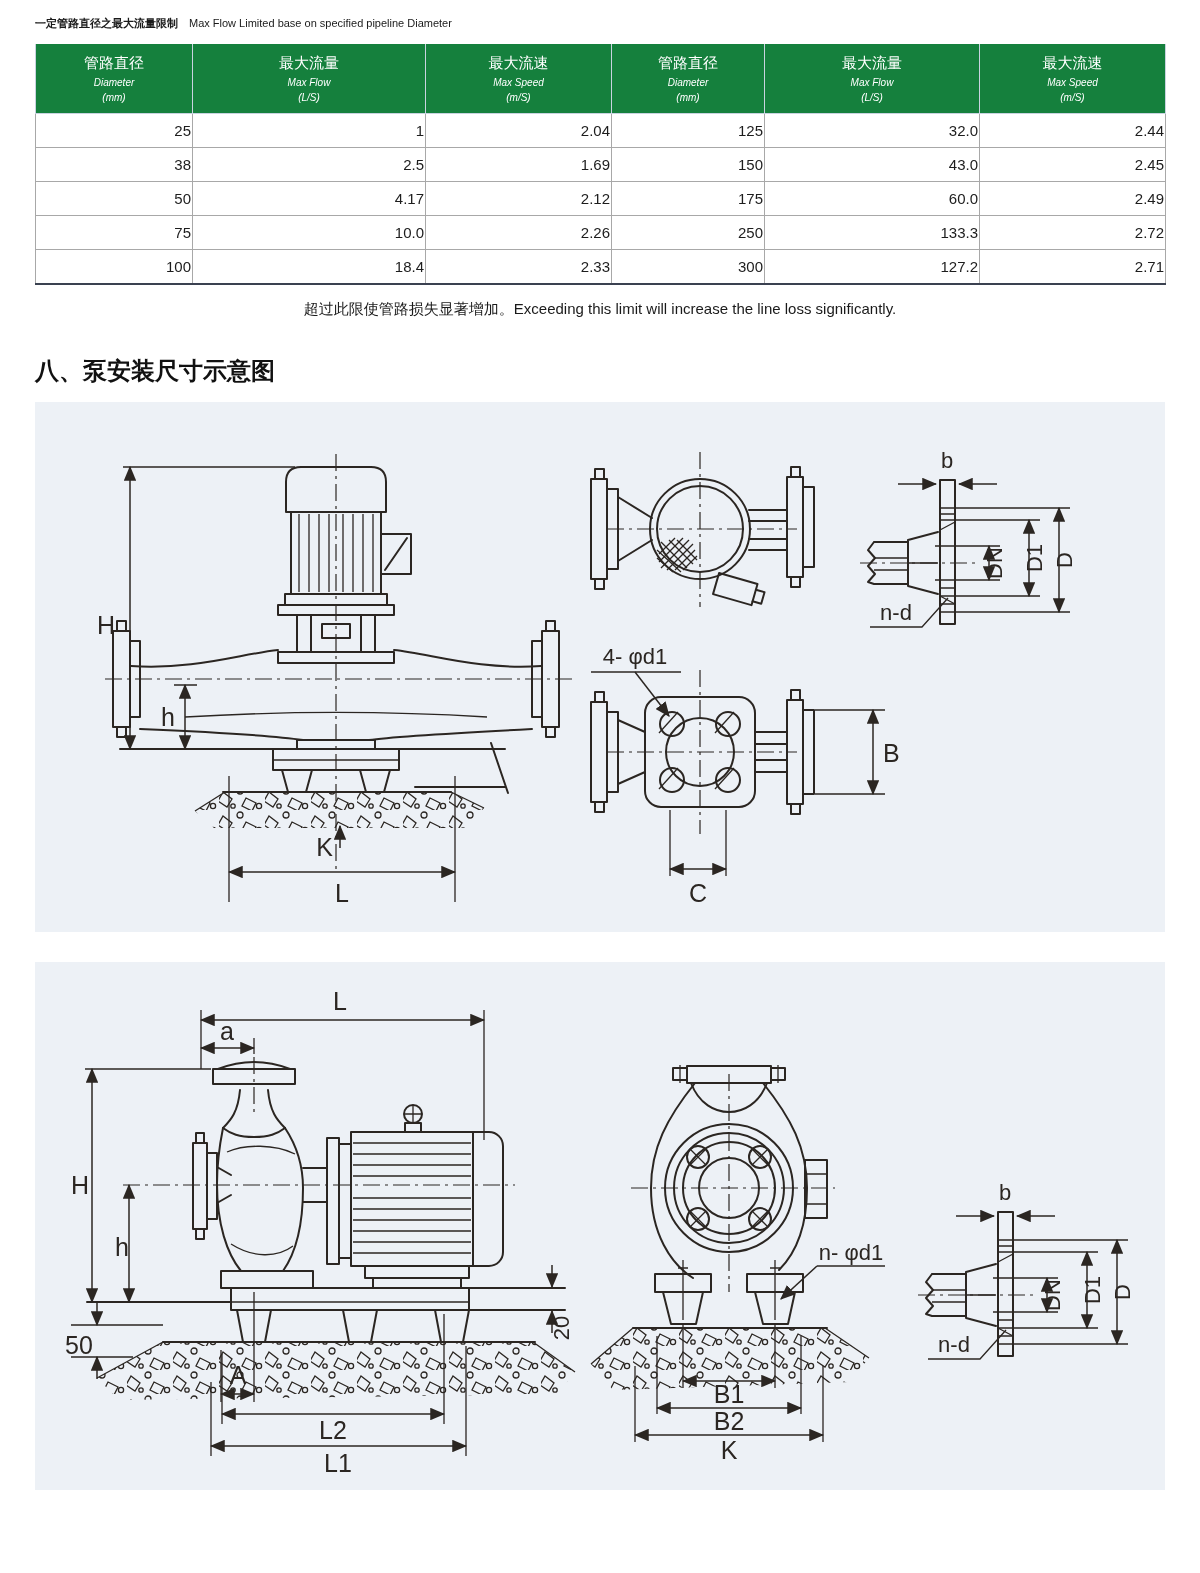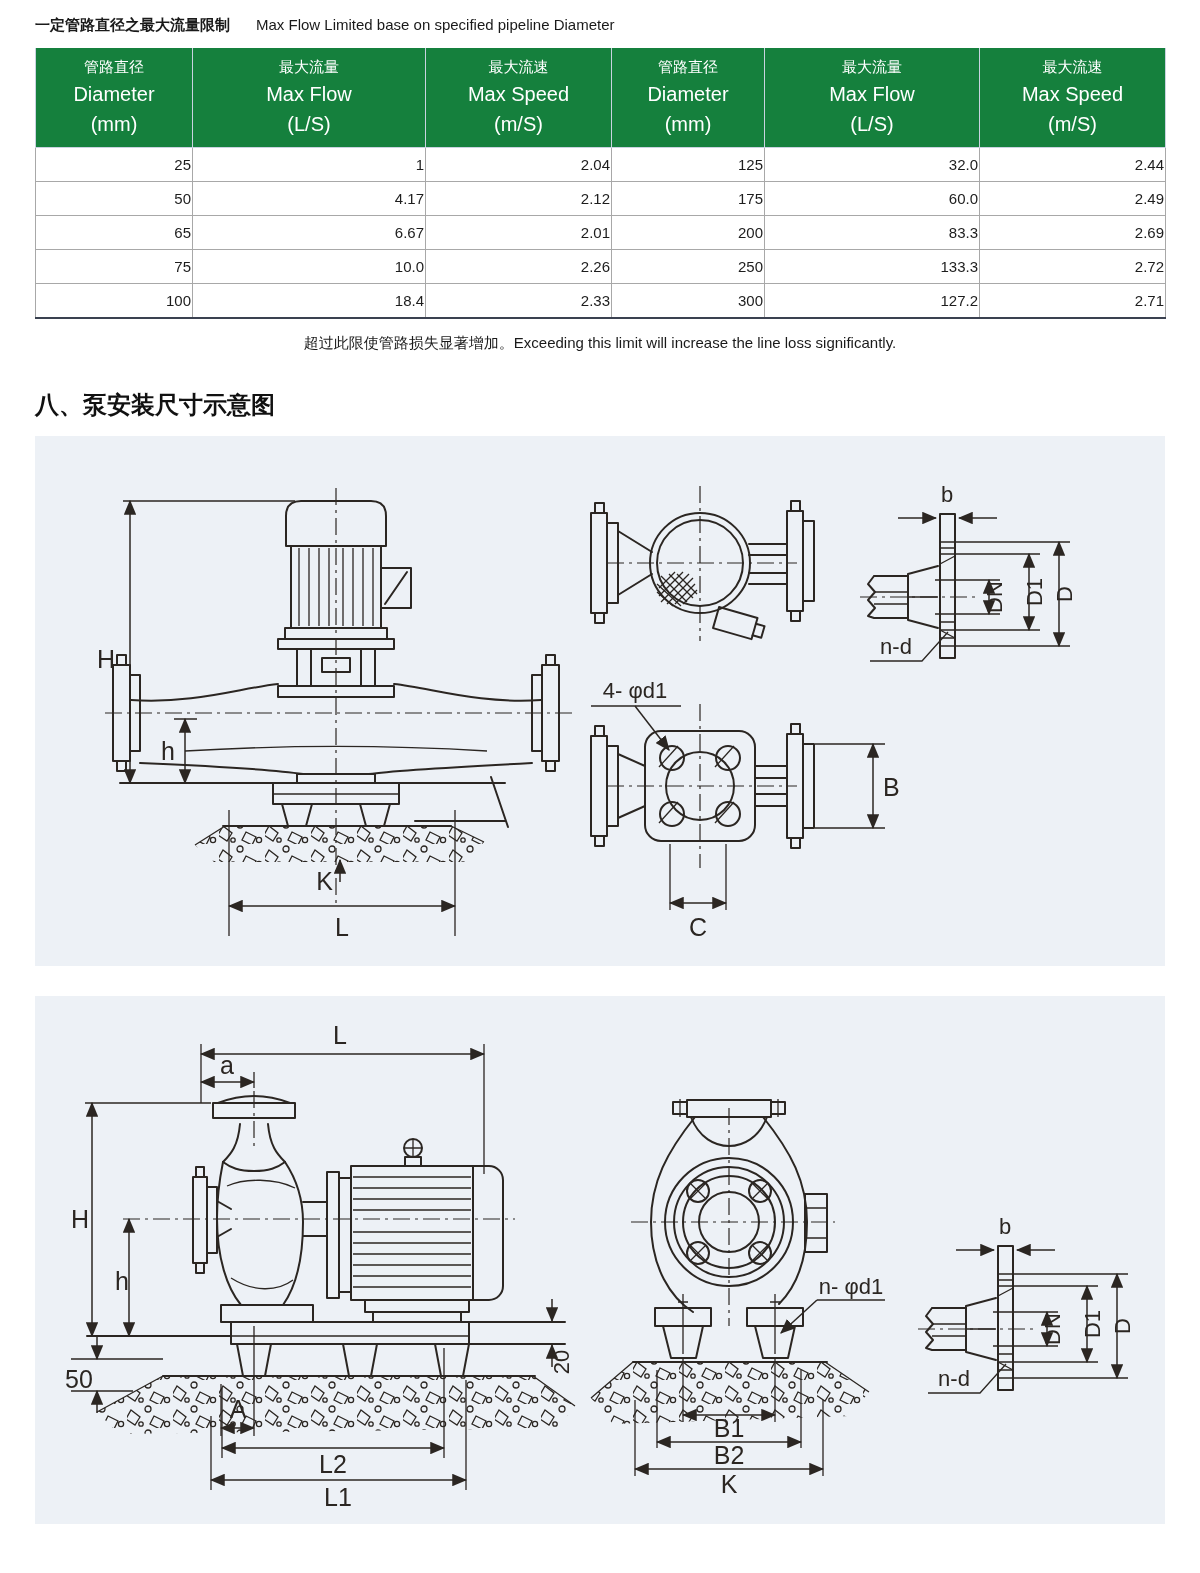--- a/index.html
+++ b/index.html
@@ -1,24 +1,24 @@
 <!DOCTYPE html>
 <html><head>
 <meta charset="utf-8">
 <style>
   html,body{margin:0;padding:0;background:#fff;}
   body{width:1200px;height:1573px;font-family:"Liberation Sans",sans-serif;color:#222;}
   .content{padding:16px 35px 0 35px;}
-  .title-row{display:flex;gap:26px;align-items:baseline;font-size:15px;color:#1a1a1a;}
+  .title-row{display:flex;gap:11px;align-items:baseline;font-size:11px;color:#1a1a1a;}
   .title-zh{font-weight:700;}
   table.flow{width:1130px;border-collapse:collapse;table-layout:fixed;margin-top:13px;}
   table.flow th{background:#15803d;color:#fff;font-weight:400;text-align:center;
     padding:8px 2px;border:1px solid #c9d3e0;border-top:none;line-height:1.5;}
   table.flow th .hz{font-size:15px;display:block;}
-  table.flow th .he,table.flow th .hu{font-size:20px;display:block;}
+  table.flow th .he,table.flow th .hu{font-size:10px;display:block;font-style:italic;}
   table.flow td{font-size:15px;text-align:right;height:31px;border:1px solid #a8a8a8;color:#1d1d1d;}
   table.flow tbody tr:last-child td{border-bottom:2px solid #3a4150;}
   .note{font-size:15px;margin-top:15px;color:#1a1a1a;text-align:center;}
   .sec-head{font-size:24px;font-weight:700;margin-top:36px;color:#111;}
   .panel{width:1130px;background:#edf1f6;margin-top:15px;}
   .panel svg{display:block;}
   .panel2{margin-top:30px;}
   .st{fill:none;stroke:#2b2622;stroke-width:2;stroke-linecap:round;stroke-linejoin:round;}
   .tn{fill:none;stroke:#2b2622;stroke-width:1.3;}
   .dm{fill:none;stroke:#2b2622;stroke-width:1.5;}
@@ -82,34 +82,34 @@
     <tbody>
       <tr>
         <td>25</td>
           <td>1</td>
           <td>2.04</td>
           <td>125</td>
           <td>32.0</td>
           <td>2.44</td>
       </tr>
       <tr>
+        <td>38</td>
+          <td>2.5</td>
+          <td>1.69</td>
+          <td>150</td>
+          <td>43.0</td>
+          <td>2.45</td>
+      </tr>
+      <tr>
         <td>50</td>
           <td>4.17</td>
           <td>2.12</td>
           <td>175</td>
           <td>60.0</td>
           <td>2.49</td>
-      </tr>
-      <tr>
-        <td>65</td>
-          <td>6.67</td>
-          <td>2.01</td>
-          <td>200</td>
-          <td>83.3</td>
-          <td>2.69</td>
       </tr>
       <tr>
         <td>75</td>
           <td>10.0</td>
           <td>2.26</td>
           <td>250</td>
           <td>133.3</td>
           <td>2.72</td>
       </tr>
       <tr>

